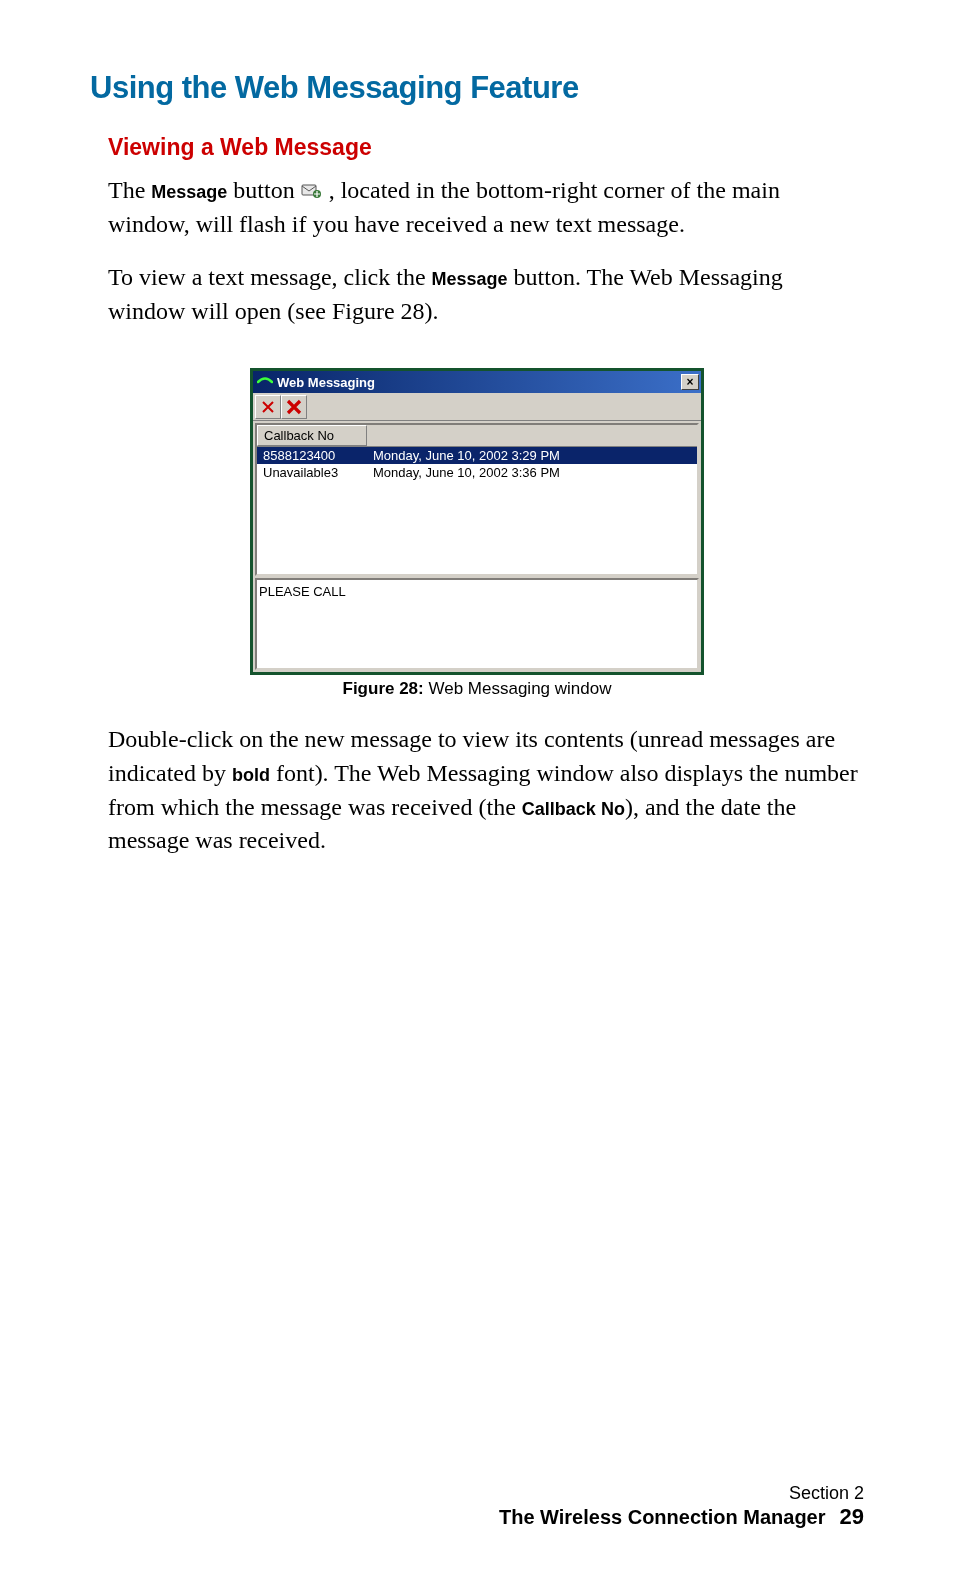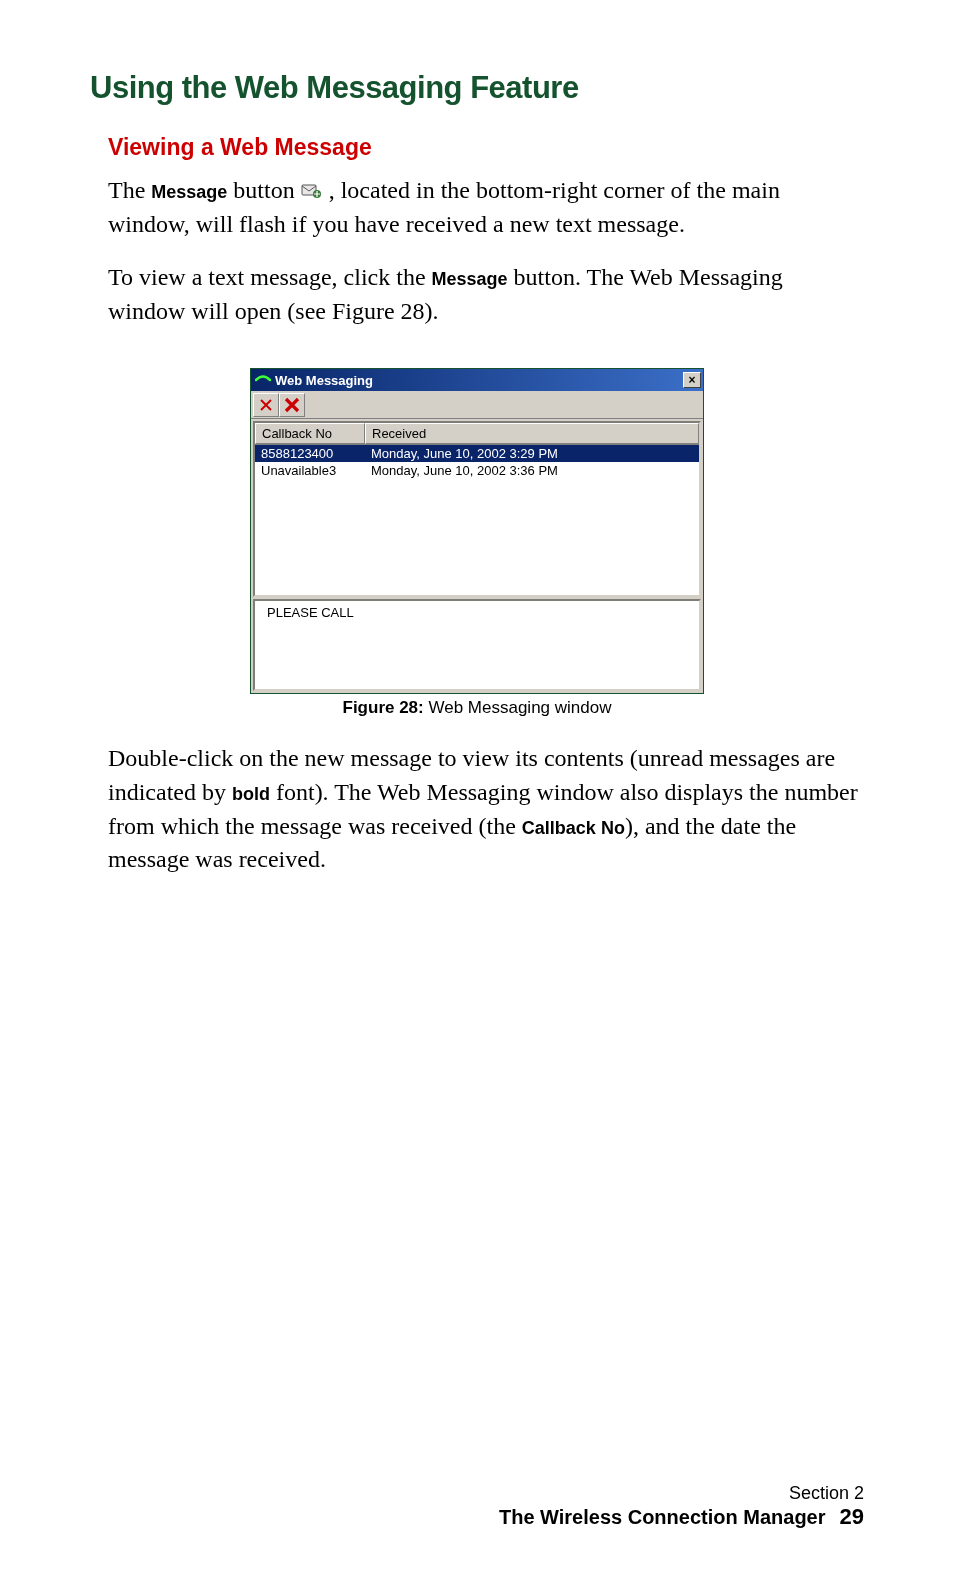--- a/index.html
+++ b/index.html
@@ -5,21 +5,21 @@
     * { box-sizing: border-box; margin: 0; padding: 0; }
     body {
       width: 954px;
       height: 1590px;
       background: #fff;
       font-family: Georgia, 'Times New Roman', serif;
       position: relative;
       padding: 70px 90px 0 90px;
     }
     .section-heading {
-      color: #14532d;
+      color: #0369a1;
       font-family: Arial, Helvetica, sans-serif;
       font-weight: bold;
       font-size: 31px;
       margin-bottom: 28px;
       letter-spacing: -0.5px;
     }
     .sub-heading {
       color: #cc0000;
       font-family: Arial, Helvetica, sans-serif;
       font-weight: bold;
@@ -42,21 +42,21 @@
       height: 18px;
       vertical-align: -2px;
       position: relative;
     }
     .inline-icon svg { width: 100%; height: 100%; }
     .figure-wrap {
       margin: 40px auto 8px auto;
       width: 454px;
     }
     .win {
-      border: 1px solid #14532d;
+      border: 3px solid #14532d;
       background: #d4d0c8;
       font-family: Tahoma, Arial, sans-serif;
       font-size: 13px;
     }
     .titlebar {
       background: linear-gradient(to right, #082568, #3b6fc8);
       color: #fff;
       display: flex;
       align-items: center;
       height: 22px;
@@ -102,30 +102,30 @@
       border-bottom:1px solid #808080;
     }
     .list-head > div {
       padding:2px 6px;
       border:1px solid #fff;
       border-right-color:#808080; border-bottom-color:#808080;
       font-size:13px;
     }
     .col-callback { width: 110px; }
     .col-received { flex:1; }
-    .list-rows { height: 150px; overflow:hidden; }
+    .list-rows { height: 127px; overflow:hidden; }
     .lrow { display:flex; font-size:13px; }
     .lrow > div { padding:1px 6px; }
     .lrow.selected { background:#0a246a; color:#fff; }
     .msg-preview {
       background:#fff;
       border:2px inset #d4d0c8;
       margin:0 2px 2px 2px;
       height: 92px;
-      padding:4px 12px;
+      padding:4px 2px;
       font-size:13px;
       font-family: Tahoma, Arial, sans-serif;
     }
     .figure-caption {
       text-align:center;
       font-family: Arial, Helvetica, sans-serif;
       font-size:17px;
       margin-top:4px;
       margin-bottom: 24px;
     }
@@ -178,21 +178,20 @@
         </div>
       <div class="tbtn">
           <svg viewBox="0 0 16 16">
             <path d="M2 2 L14 14 M14 2 L2 14" stroke="#cc0000" stroke-width="3.2"></path>
           </svg>
         </div>
     </div>
     <div class="list-area">
       <div class="list-head">
         <div class="col-callback">Callback No</div>
-        <div class="col-received">Received</div>
       </div>
       <div class="list-rows">
         <div class="lrow selected">
           <div class="col-callback">8588123400</div>
           <div class="col-received">Monday, June 10, 2002 3:29 PM</div>
         </div>
         <div class="lrow">
           <div class="col-callback">Unavailable3</div>
           <div class="col-received">Monday, June 10, 2002 3:36 PM</div>
         </div>

